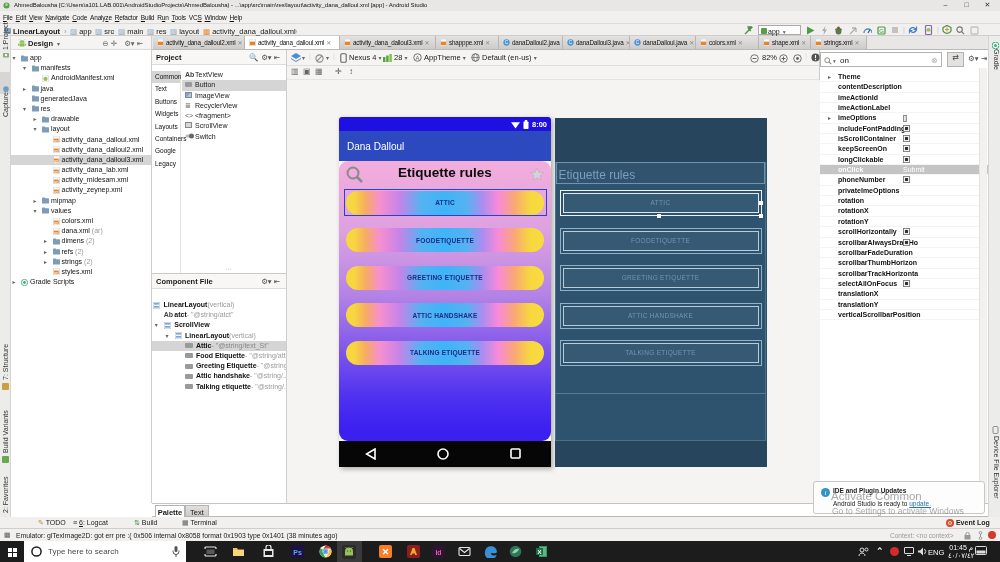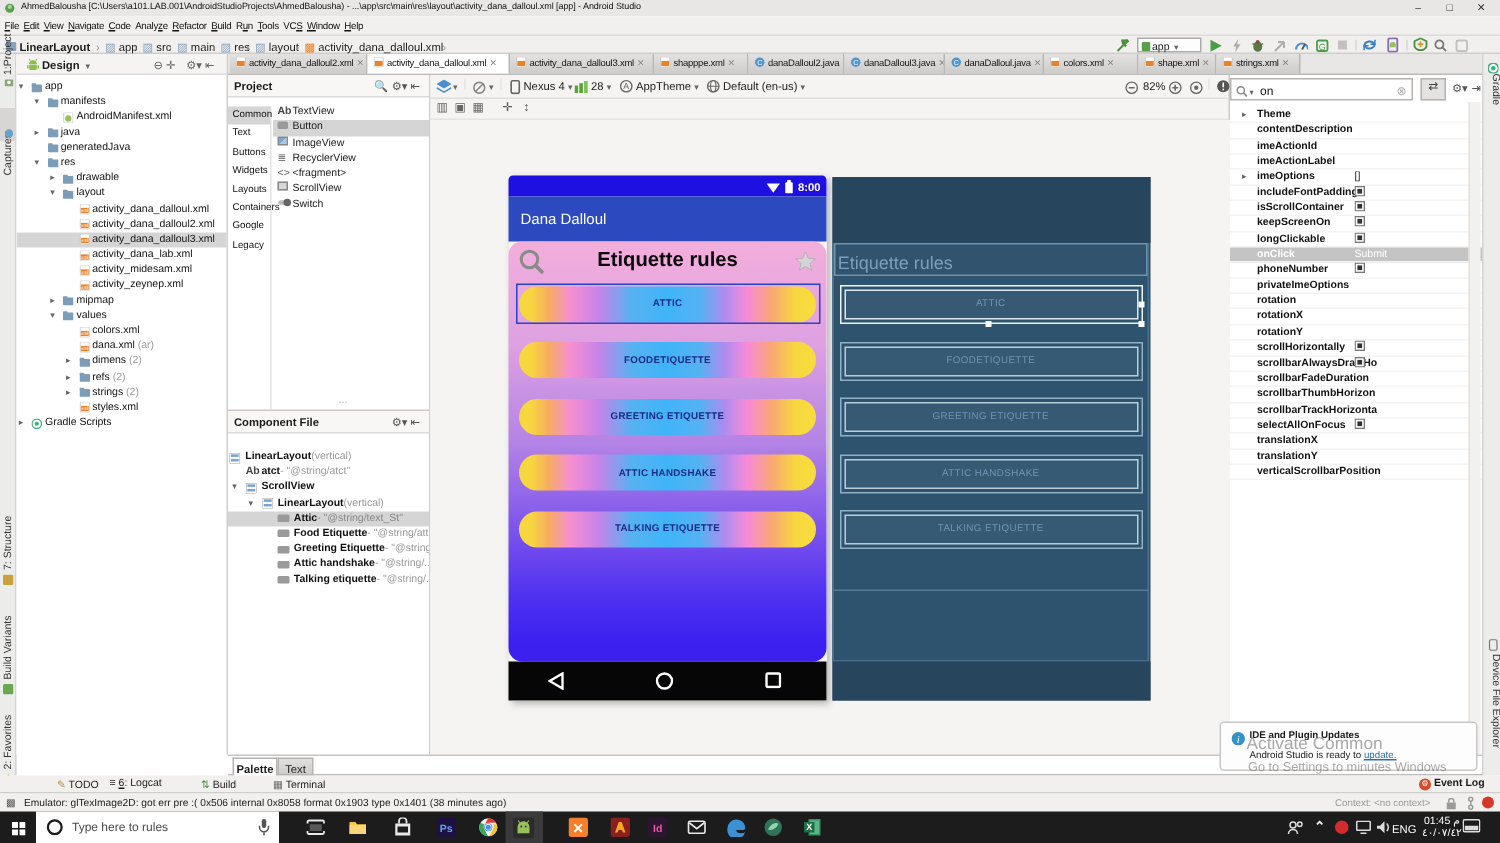--- a/index.html
+++ b/index.html
@@ -837,34 +837,34 @@
 
 <div class="abs" id="notif">
   <svg class="abs" style="left:7px;top:6px" width="9" height="9">
       <circle cx="4.5" cy="4.5" r="4.5" fill="#3592c4"></circle>
       <text x="4.5" y="7" font-size="7" fill="#fff" text-anchor="middle" font-style="italic" font-family="Liberation Serif">i</text>
     </svg>
   <b style="position:absolute;left:19px;top:5px;font-size:6.5px;">IDE and Plugin Updates</b>
   <span style="position:absolute;left:19px;top:18px;font-size:6.5px;">Android Studio is ready to <span style="color:#2470b3;text-decoration:underline;">update.</span></span>
 </div>
 <div class="abs" id="watermark1">Activate Common</div>
-<div class="abs" id="watermark2">Go to Settings to minutes Windows</div>
+<div class="abs" id="watermark2">Go to Settings to activate Windows</div>
 
 <div class="abs" id="taskbar">
   <svg class="abs" style="left:8px;top:6.5px" width="9" height="9" viewBox="0 0 9 9">
       <rect x="0" y="0" width="4" height="4" fill="#fff"></rect>
       <rect x="5" y="0" width="4" height="4" fill="#fff"></rect>
       <rect x="0" y="5" width="4" height="4" fill="#fff"></rect>
       <rect x="5" y="5" width="4" height="4" fill="#fff"></rect>
     </svg>
   <div style="position:absolute;left:24px;top:0;width:162px;height:21px;background:#fff;">
     <svg class="abs" style="left:7px;top:5px" width="11" height="11" viewBox="0 0 12 12">
         <circle cx="6" cy="6" r="5" fill="none" stroke="#1a1a1a" stroke-width="1.6"></circle>
       </svg>
-    <span class="abs" style="left:24px;top:6px;color:#4a4a4a;font-size:8px;">Type here to rules</span>
+    <span class="abs" style="left:24px;top:6px;color:#4a4a4a;font-size:8px;">Type here to search</span>
     <svg class="abs" style="left:148px;top:5px" width="8" height="11" viewBox="0 0 8 11">
         <rect x="2.5" y="0" width="3" height="6" rx="1.5" fill="#555"></rect>
         <path d="M1 4.5v1a3 3 0 006 0v-1M4 8.5V11" stroke="#555" stroke-width="1" fill="none"></path>
       </svg>
   </div>
   <div class="abs" style="left:337px;top:0;width:25px;height:21px;background:#3a3a3a;"></div>
   <span class="abs" style="left:876px;top:5px;color:#eee;font-size:9px;font-weight:bold;">⌃</span>
   <span class="abs" style="left:928px;top:6.5px;color:#fff;font-size:7.5px;">ENG</span>
   <span class="abs" style="left:948px;top:2.5px;color:#fff;font-size:7px;text-align:center;line-height:8px;">01:45 م<br>٤٠/٠٧/٤٢</span>
   <svg class="abs" style="left:975px;top:5px" width="12" height="11" viewBox="0 0 12 11">

